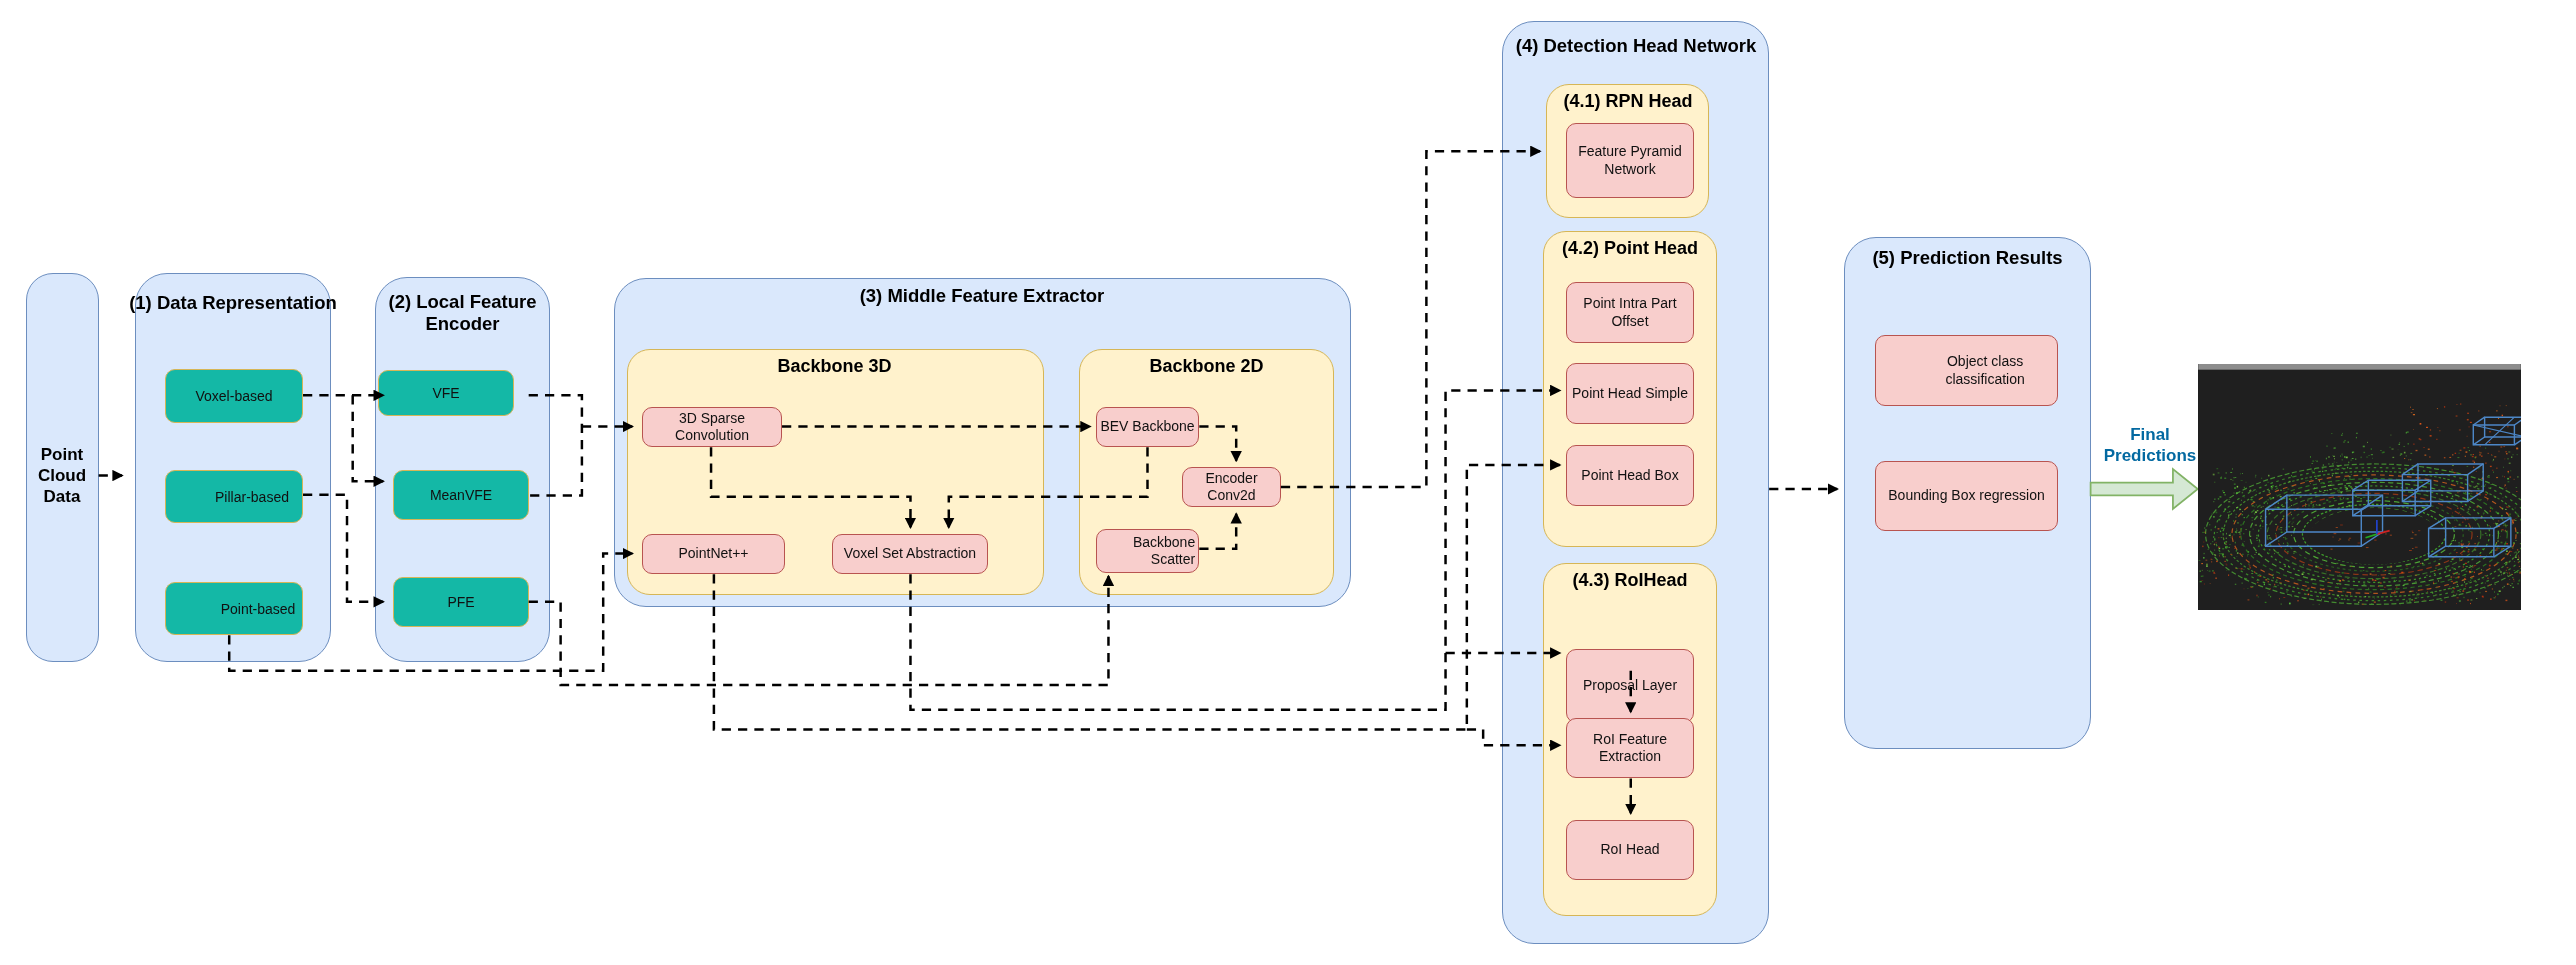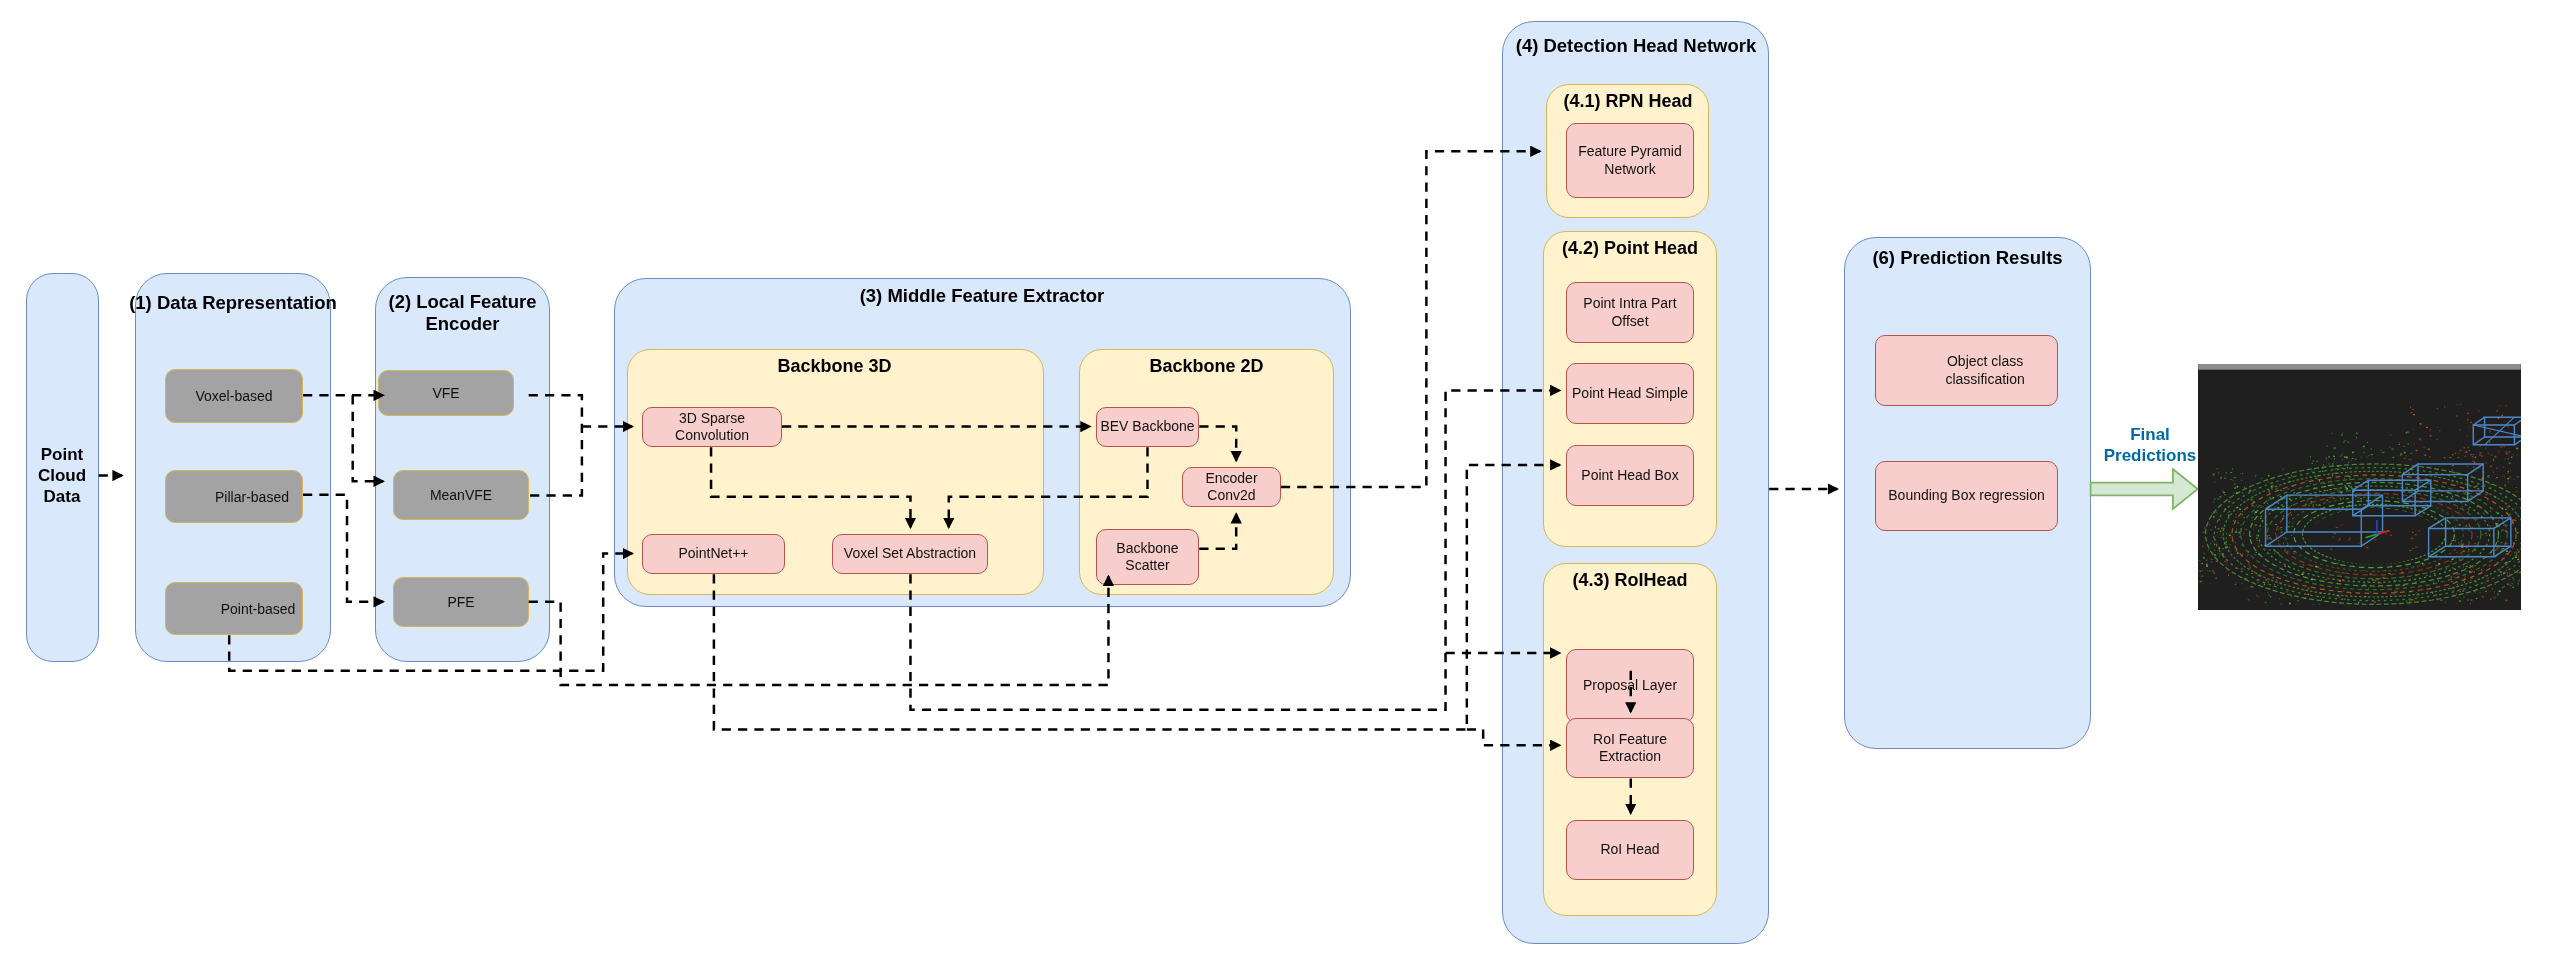--- a/index.html
+++ b/index.html
@@ -4,21 +4,21 @@
 <style>
   html,body{margin:0;padding:0;background:#ffffff;}
   body{font-family:"Liberation Sans",sans-serif;}
   .canvas{position:relative;width:2576px;height:966px;background:#ffffff;overflow:hidden;}
   .abs{position:absolute;box-sizing:border-box;}
   .container{background:#dae8fc;border:1.4px solid #6c8ebf;border-radius:32px;}
   .group{background:#fff2cc;border:1.4px solid #d6b656;border-radius:23px;}
   .node{background:#f8cecc;border:1.4px solid #b85450;border-radius:10px;
         display:flex;align-items:center;justify-content:center;text-align:center;
         font-size:14px;color:#111;padding:2.8px;line-height:1.25;}
-  .ybox{background:#a3a3a3;border:1.4px solid #d6b656;border-radius:10px;
+  .ybox{background:#14b8a6;border:1.4px solid #d6b656;border-radius:10px;
         display:flex;align-items:center;justify-content:center;text-align:center;
         font-size:14px;color:#111;}
   .title{font-weight:bold;font-size:18.5px;color:#000;text-align:center;white-space:nowrap;}
   .title2{font-weight:bold;font-size:18.5px;color:#000;text-align:center;line-height:1.2;}
   .subtitle{font-weight:bold;font-size:18px;color:#000;text-align:center;white-space:nowrap;}
   .biglabel{font-weight:bold;font-size:17px;color:#000;text-align:center;line-height:1.25;
         display:flex;align-items:center;justify-content:center;}
   .finallabel{font-weight:bold;font-size:17px;color:#0369a1;text-align:center;line-height:1.25;}
   svg.overlay{position:absolute;left:0;top:0;pointer-events:none;}
   .conn{fill:none;stroke:#000;stroke-width:3.5;stroke-dasharray:13 10;}
@@ -52,21 +52,21 @@
   <div class="abs group" style="left:627px;top:349px;width:417px;height:246px;"></div>
   <div class="abs subtitle" style="left:728px;top:356px;width:213px;">Backbone 3D</div>
   <div class="abs node" style="left:642px;top:407px;width:140px;height:40px;">3D Sparse Convolution</div>
   <div class="abs node" style="left:642px;top:534px;width:143px;height:40px;">PointNet++</div>
   <div class="abs node" style="left:832px;top:534px;width:156px;height:40px;">Voxel Set Abstraction</div>
 
   <div class="abs group" style="left:1079px;top:349px;width:255px;height:246px;"></div>
   <div class="abs subtitle" style="left:1100px;top:356px;width:213px;">Backbone 2D</div>
   <div class="abs node" style="left:1096px;top:407px;width:103px;height:40px;">BEV Backbone</div>
   <div class="abs node" style="left:1182px;top:467px;width:99px;height:40px;">Encoder Conv2d</div>
-  <div class="abs node" style="left:1096px;top:529px;width:103px;height:56px;">Backbone Scatter</div>
+  <div class="abs node" style="left:1096px;top:529px;width:103px;height:44px;text-align:right;">Backbone Scatter</div>
 
   <div class="abs container" style="left:1502px;top:21px;width:267px;height:923px;"></div>
   <div class="abs title" style="left:1512px;top:35px;width:248px;">(4) Detection Head Network</div>
 
   <div class="abs group" style="left:1546px;top:84px;width:163px;height:134px;"></div>
   <div class="abs subtitle" style="left:1557px;top:91px;width:142px;">(4.1) RPN Head</div>
   <div class="abs node" style="left:1566px;top:123px;width:128px;height:75px;">Feature Pyramid Network</div>
 
   <div class="abs group" style="left:1543px;top:231px;width:174px;height:316px;"></div>
   <div class="abs subtitle" style="left:1559px;top:238px;width:142px;">(4.2) Point Head</div>
@@ -74,21 +74,21 @@
   <div class="abs node" style="left:1566px;top:363px;width:128px;height:61px;">Point Head Simple</div>
   <div class="abs node" style="left:1566px;top:445px;width:128px;height:61px;">Point Head Box</div>
 
   <div class="abs group" style="left:1543px;top:563px;width:174px;height:353px;"></div>
   <div class="abs subtitle" style="left:1559px;top:570px;width:142px;">(4.3) RoIHead</div>
   <div class="abs node" style="left:1566px;top:609px;width:128px;height:74px;margin-top:40px;">Proposal Layer</div>
   <div class="abs node" style="left:1566px;top:718px;width:128px;height:60px;">RoI Feature Extraction</div>
   <div class="abs node" style="left:1566px;top:820px;width:128px;height:60px;">RoI Head</div>
 
   <div class="abs container" style="left:1844px;top:237px;width:247px;height:512px;"></div>
-  <div class="abs title" style="left:1844px;top:247px;width:247px;">(6) Prediction Results</div>
+  <div class="abs title" style="left:1844px;top:247px;width:247px;">(5) Prediction Results</div>
   <div class="abs node" style="left:1875px;top:335px;width:183px;height:71px;padding-left:40px;">Object class classification</div>
   <div class="abs node" style="left:1875px;top:461px;width:183px;height:70px;">Bounding Box regression</div>
 
   <div class="abs finallabel" style="left:2093px;top:424px;width:114px;">Final Predictions</div>
   <svg class="overlay" width="2576" height="966" viewBox="0 0 3630 1361">
     <polygon points="2946,680 3062,680 3062,661 3097,689 3062,717 3062,698 2946,698" fill="#d5e8d4" stroke="#82b366" stroke-width="2.5"></polygon>
   </svg>
 
   <svg class="overlay" width="2576" height="966" viewBox="0 0 3630 1361">
     <defs>

